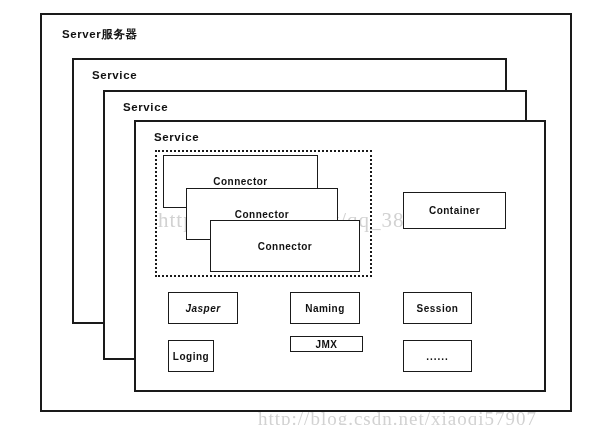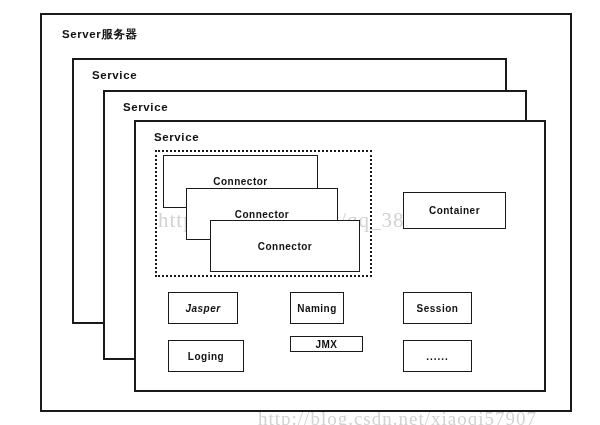--- a/index.html
+++ b/index.html
@@ -119,29 +119,29 @@
   </div>
 
   <div class="box thin leaf" id="container-box" style="left:403px; top:192px; width:103px; height:37px; z-index:5;">
     <span class="leaf-label">Container</span>
   </div>
 
   <div class="box thin leaf" id="component-jasper" style="left:168px; top:292px; width:70px; height:32px; z-index:5;font-style:italic;">
     <span class="leaf-label">Jasper</span>
   </div>
 
-  <div class="box thin leaf" id="component-naming" style="left:290px; top:292px; width:54px; height:32px; z-index:5;">
+  <div class="box thin leaf" id="component-naming" style="left:290px; top:292px; width:70px; height:32px; z-index:5;">
     <span class="leaf-label">Naming</span>
   </div>
 
   <div class="box thin leaf" id="component-session" style="left:403px; top:292px; width:69px; height:32px; z-index:5;">
     <span class="leaf-label">Session</span>
   </div>
 
-  <div class="box thin leaf" id="component-loging" style="left:168px; top:340px; width:76px; height:32px; z-index:5;">
+  <div class="box thin leaf" id="component-loging" style="left:168px; top:340px; width:46px; height:32px; z-index:5;">
     <span class="leaf-label">Loging</span>
   </div>
 
   <div class="box thin leaf" id="component-jmx" style="left:290px; top:336px; width:73px; height:16px; z-index:5;">
     <span class="leaf-label">JMX</span>
   </div>
 
   <div class="box thin leaf" id="component-ellipsis" style="left:403px; top:340px; width:69px; height:32px; z-index:5;">
     <span class="leaf-label" style="font-size:10px; letter-spacing:1px;">......</span>
   </div>

